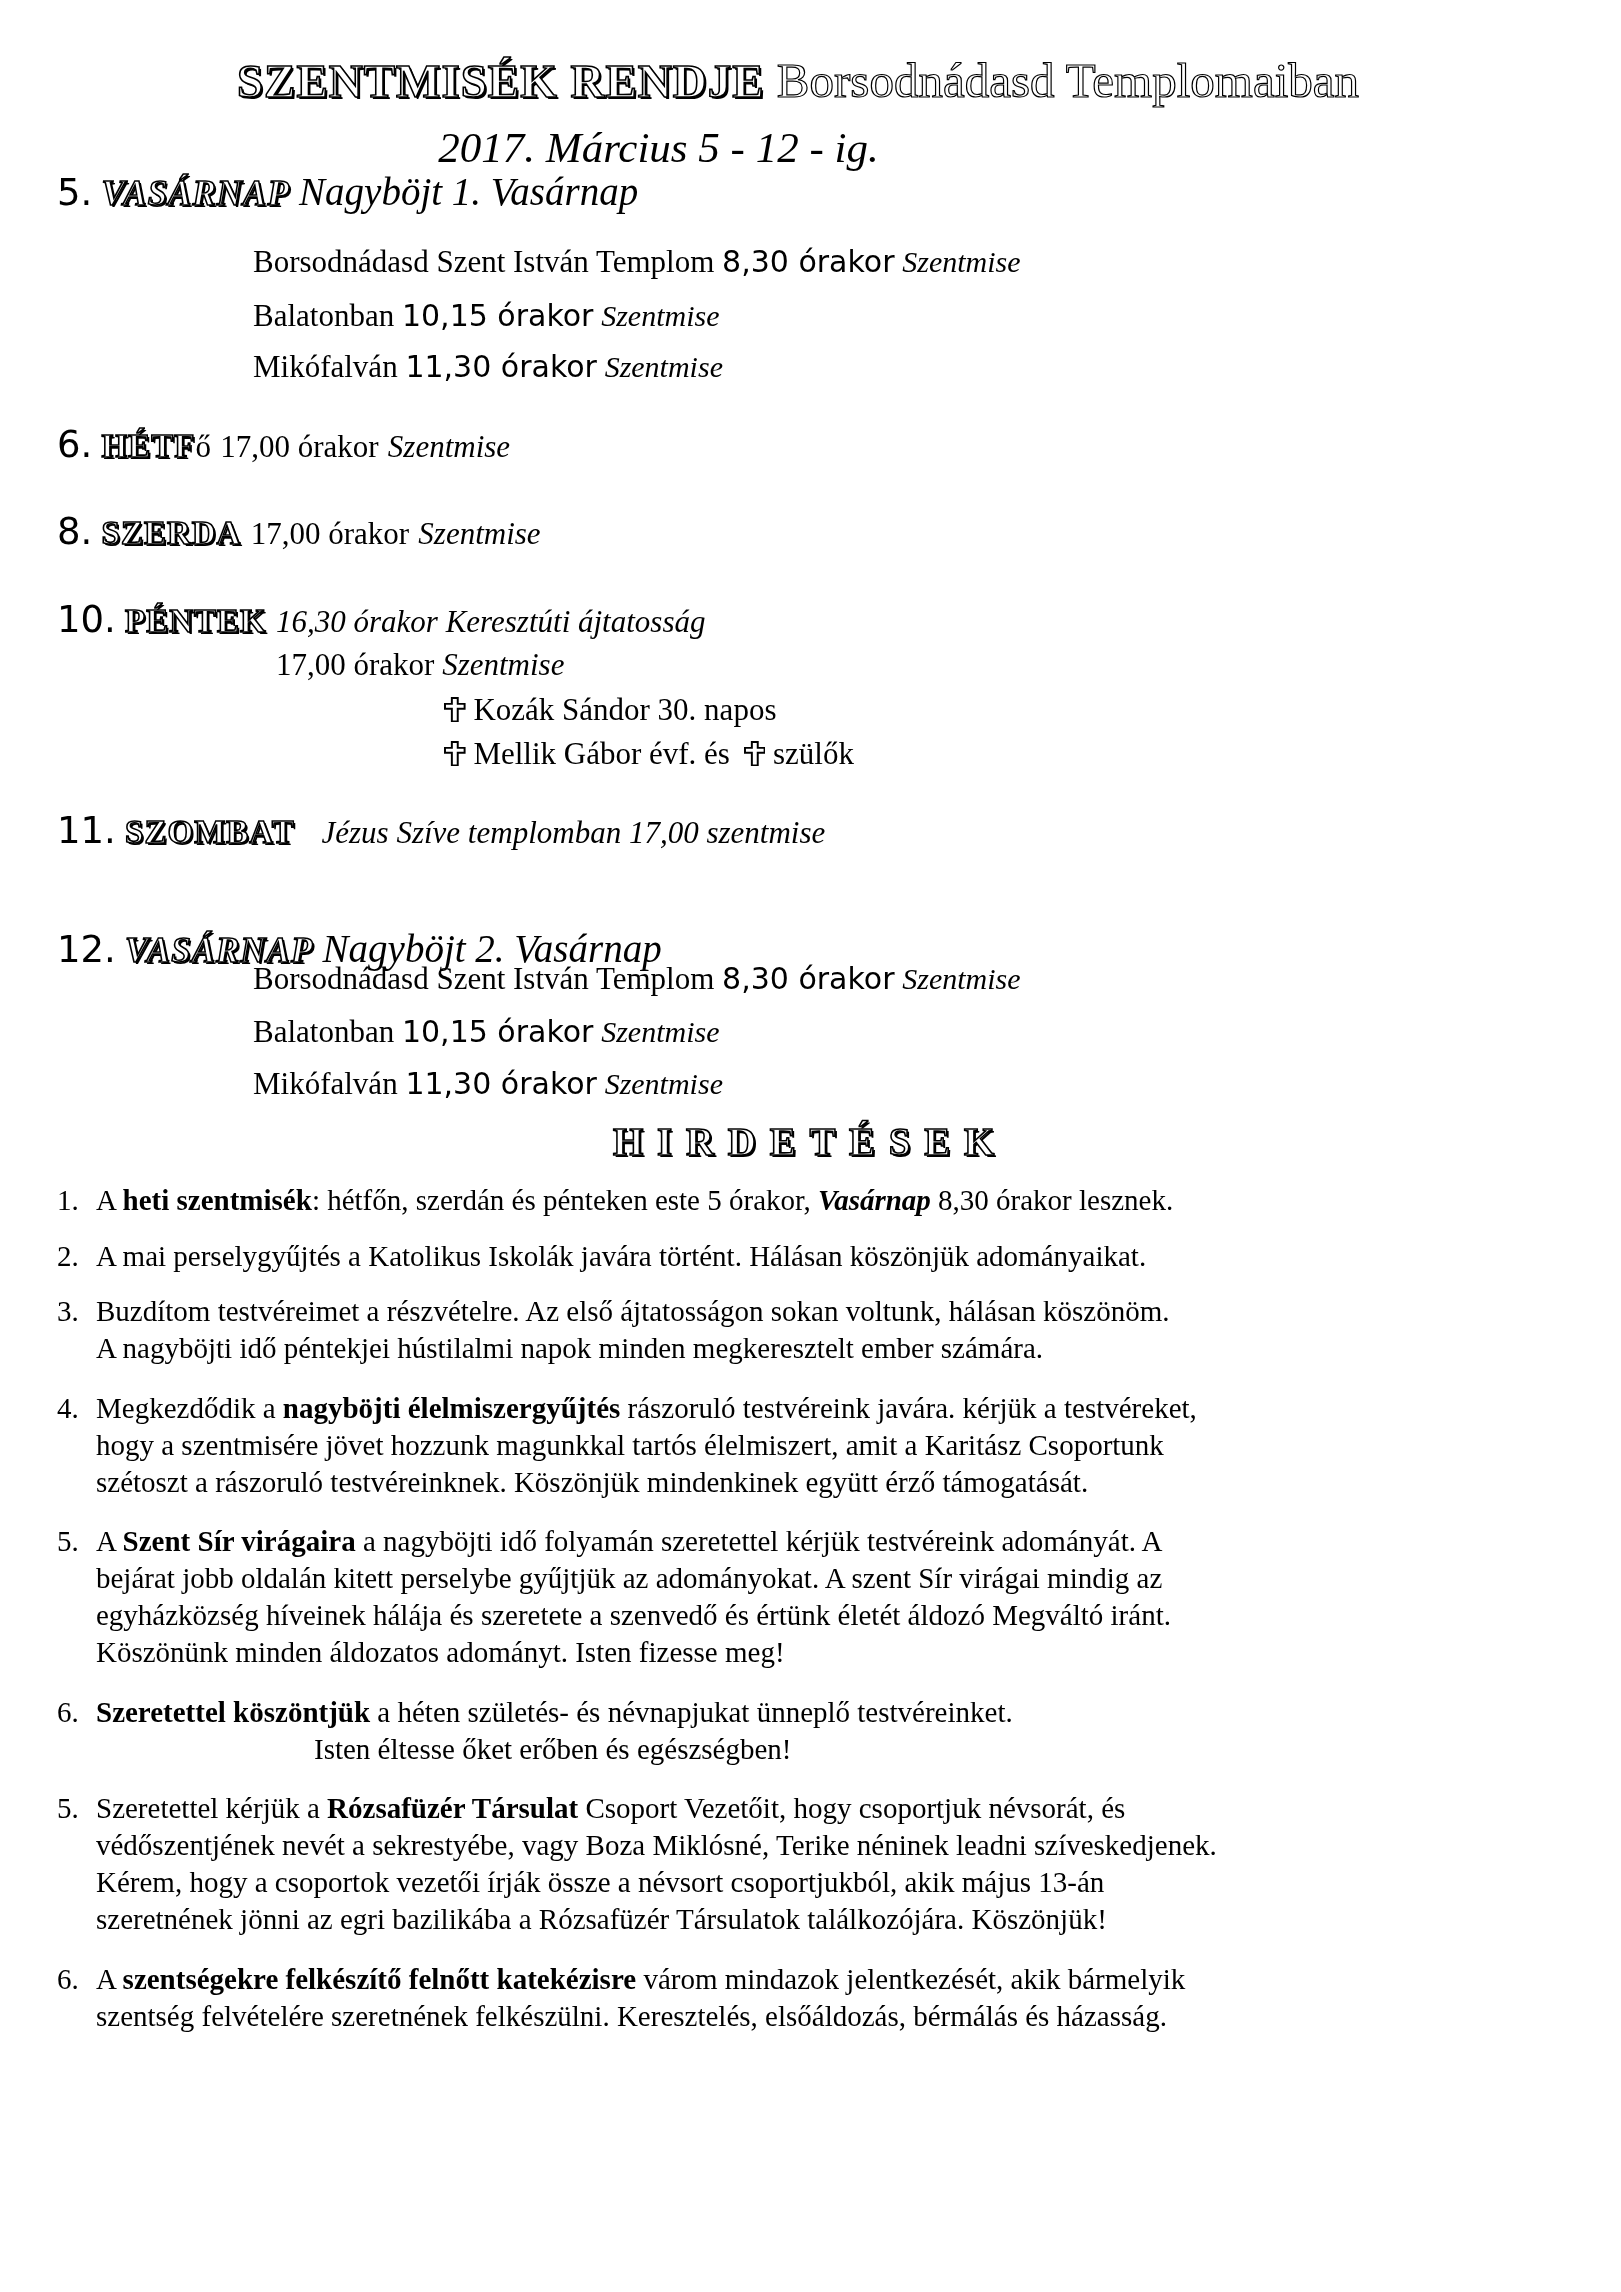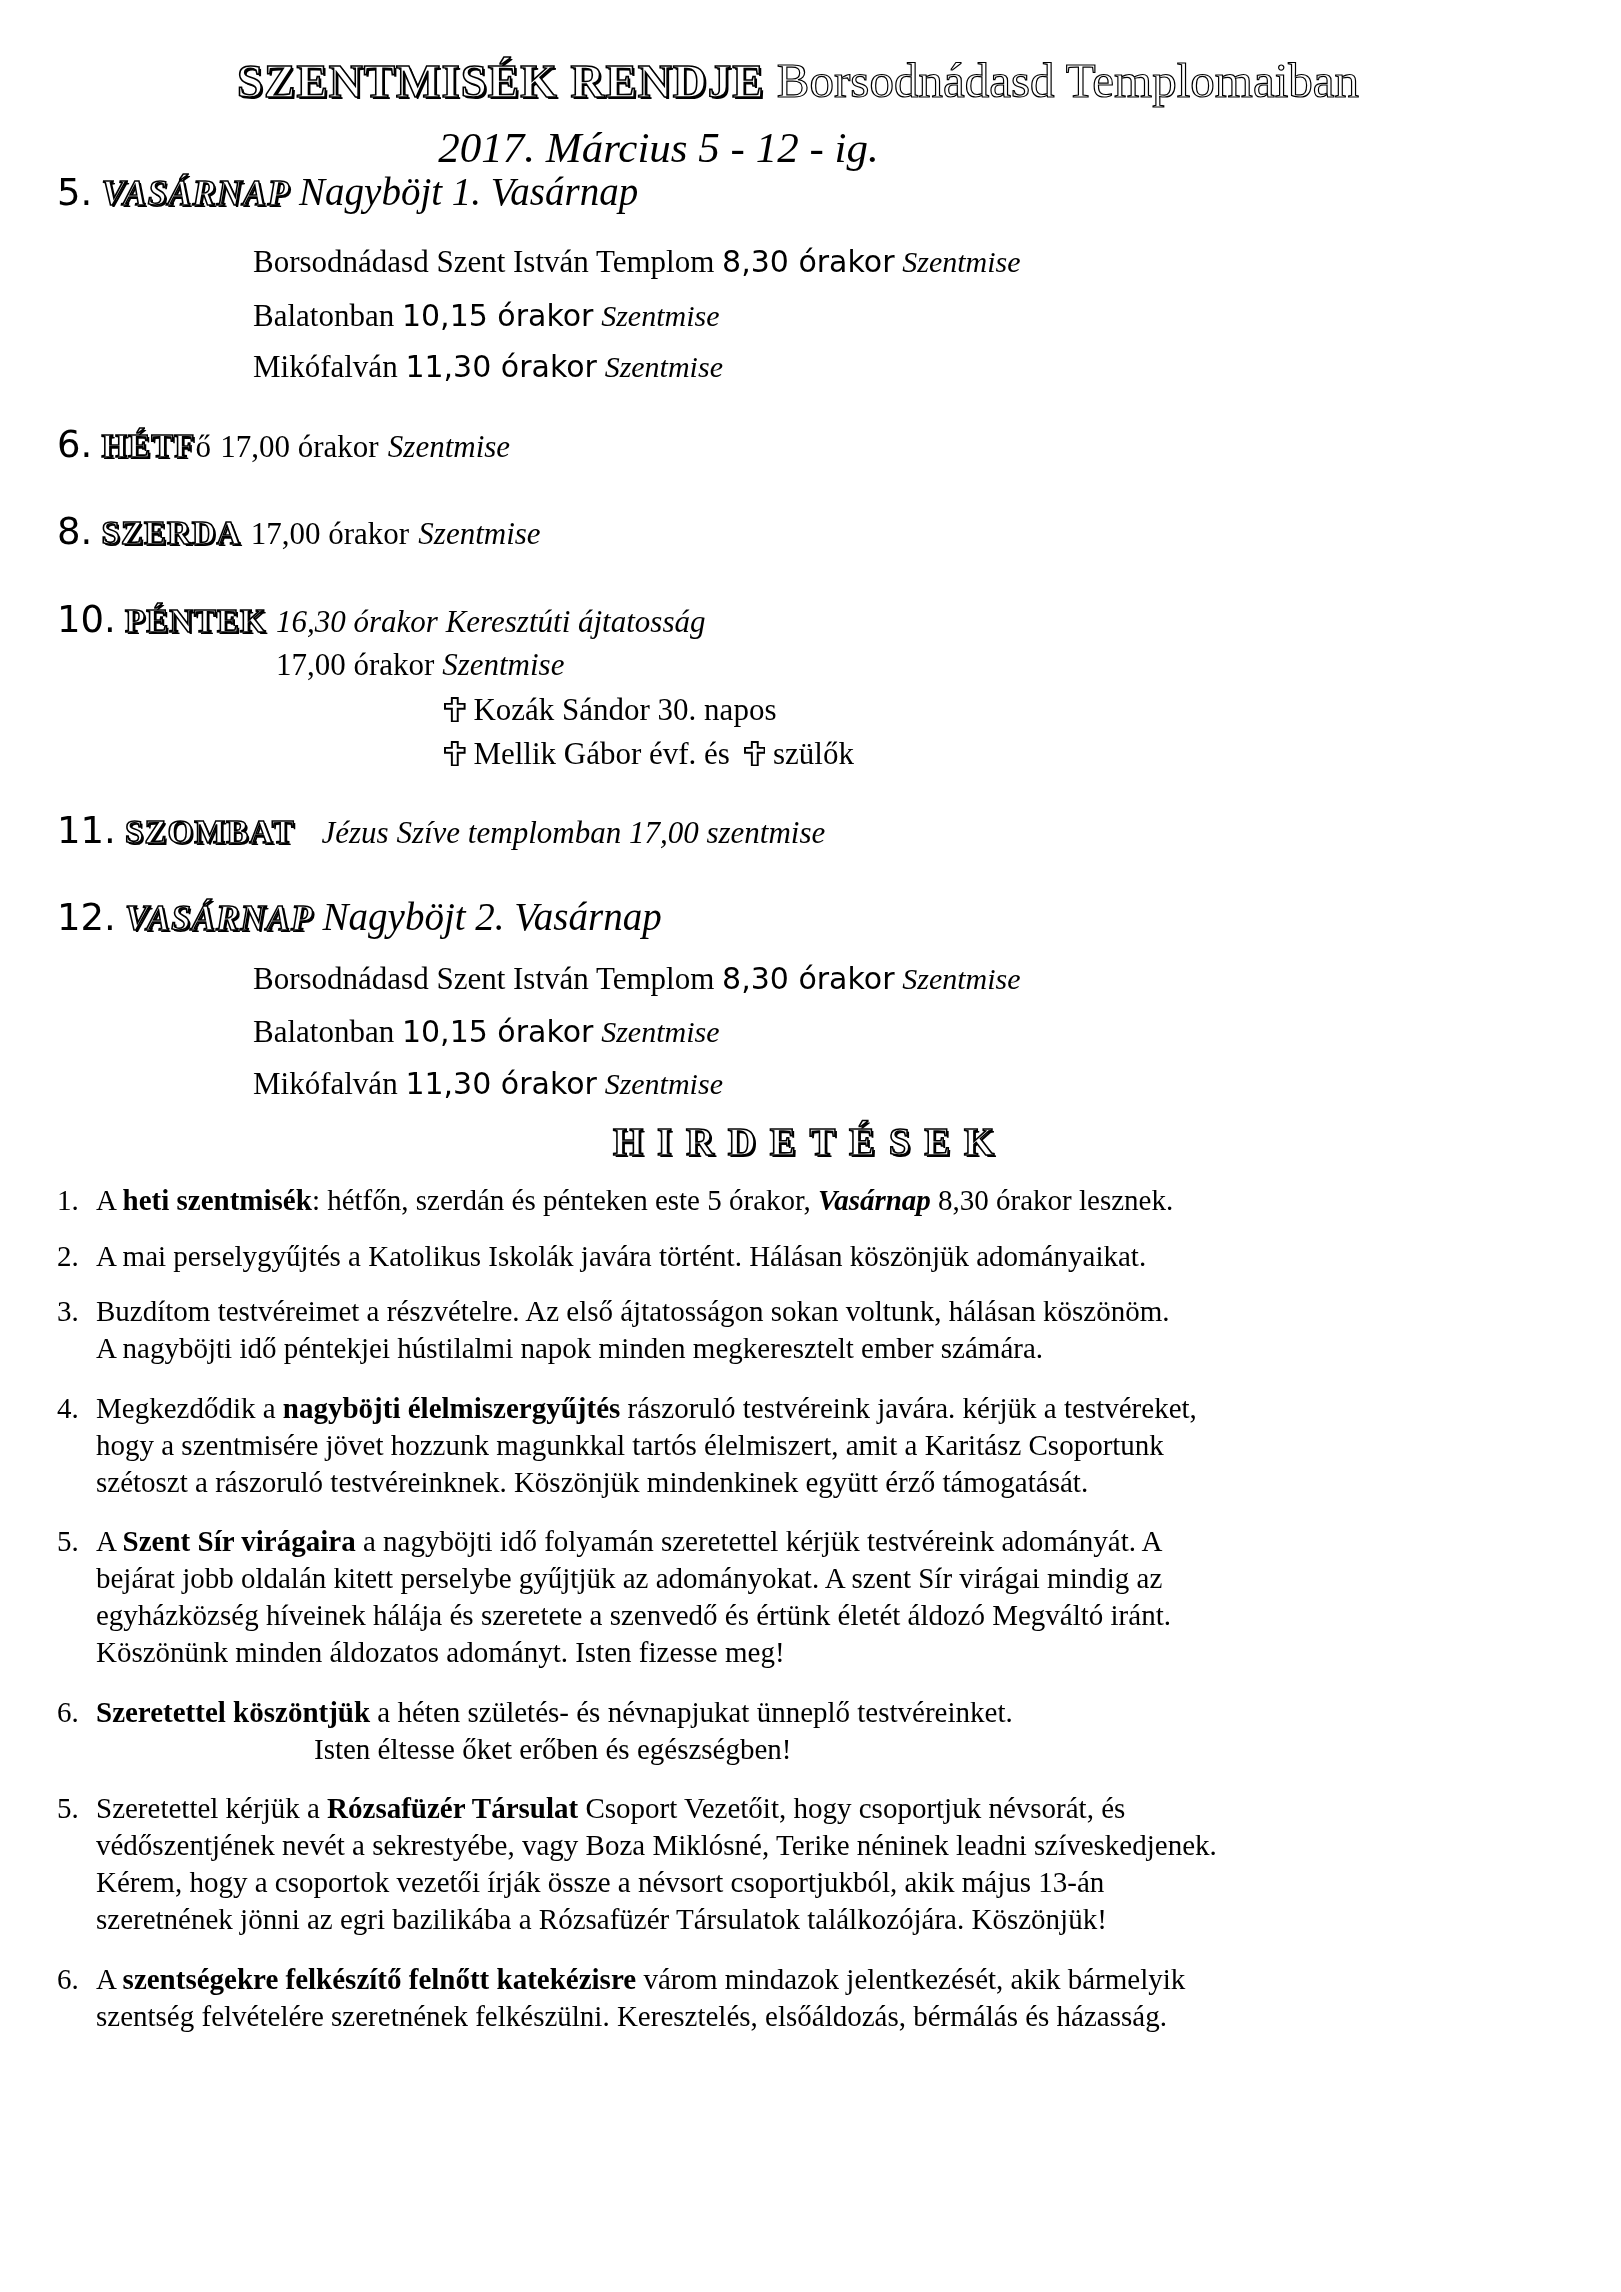--- a/index.html
+++ b/index.html
@@ -123,21 +123,21 @@
     <path d="M8 1 H14 V7 H21 V12 H14 V25 H8 V12 H1 V7 H8 Z" fill="none" stroke="#000" stroke-width="2"></path>
   </svg><span>szülők</span>
 </div>
 
 <div class="abs day-row" style="top:806px;">
   <span class="day-num">11.</span>
   <span class="deco day-name-small">SZOMBAT</span>
   <span class="day-rest it" style="margin-left:17.6px;">Jézus Szíve templomban 17,00 szentmise</span>
 </div>
 
-<div class="abs day-row" style="top:892px;">
+<div class="abs day-row" style="top:924px;">
   <span class="day-num">12.</span>
   <span class="deco day-name" style="font-style:italic;">VASÁRNAP</span>
   <span class="day-rest big">Nagyböjt 2. Vasárnap</span>
 </div>
 <div class="abs sub-row" style="top:957px; left:253px;">
   <span class="place">Borsodnádasd Szent István Templom</span>
   <span class="time">8,30 órakor</span>
   <span class="mass">Szentmise</span>
 </div>
 <div class="abs sub-row" style="top:1010px; left:253px;">

